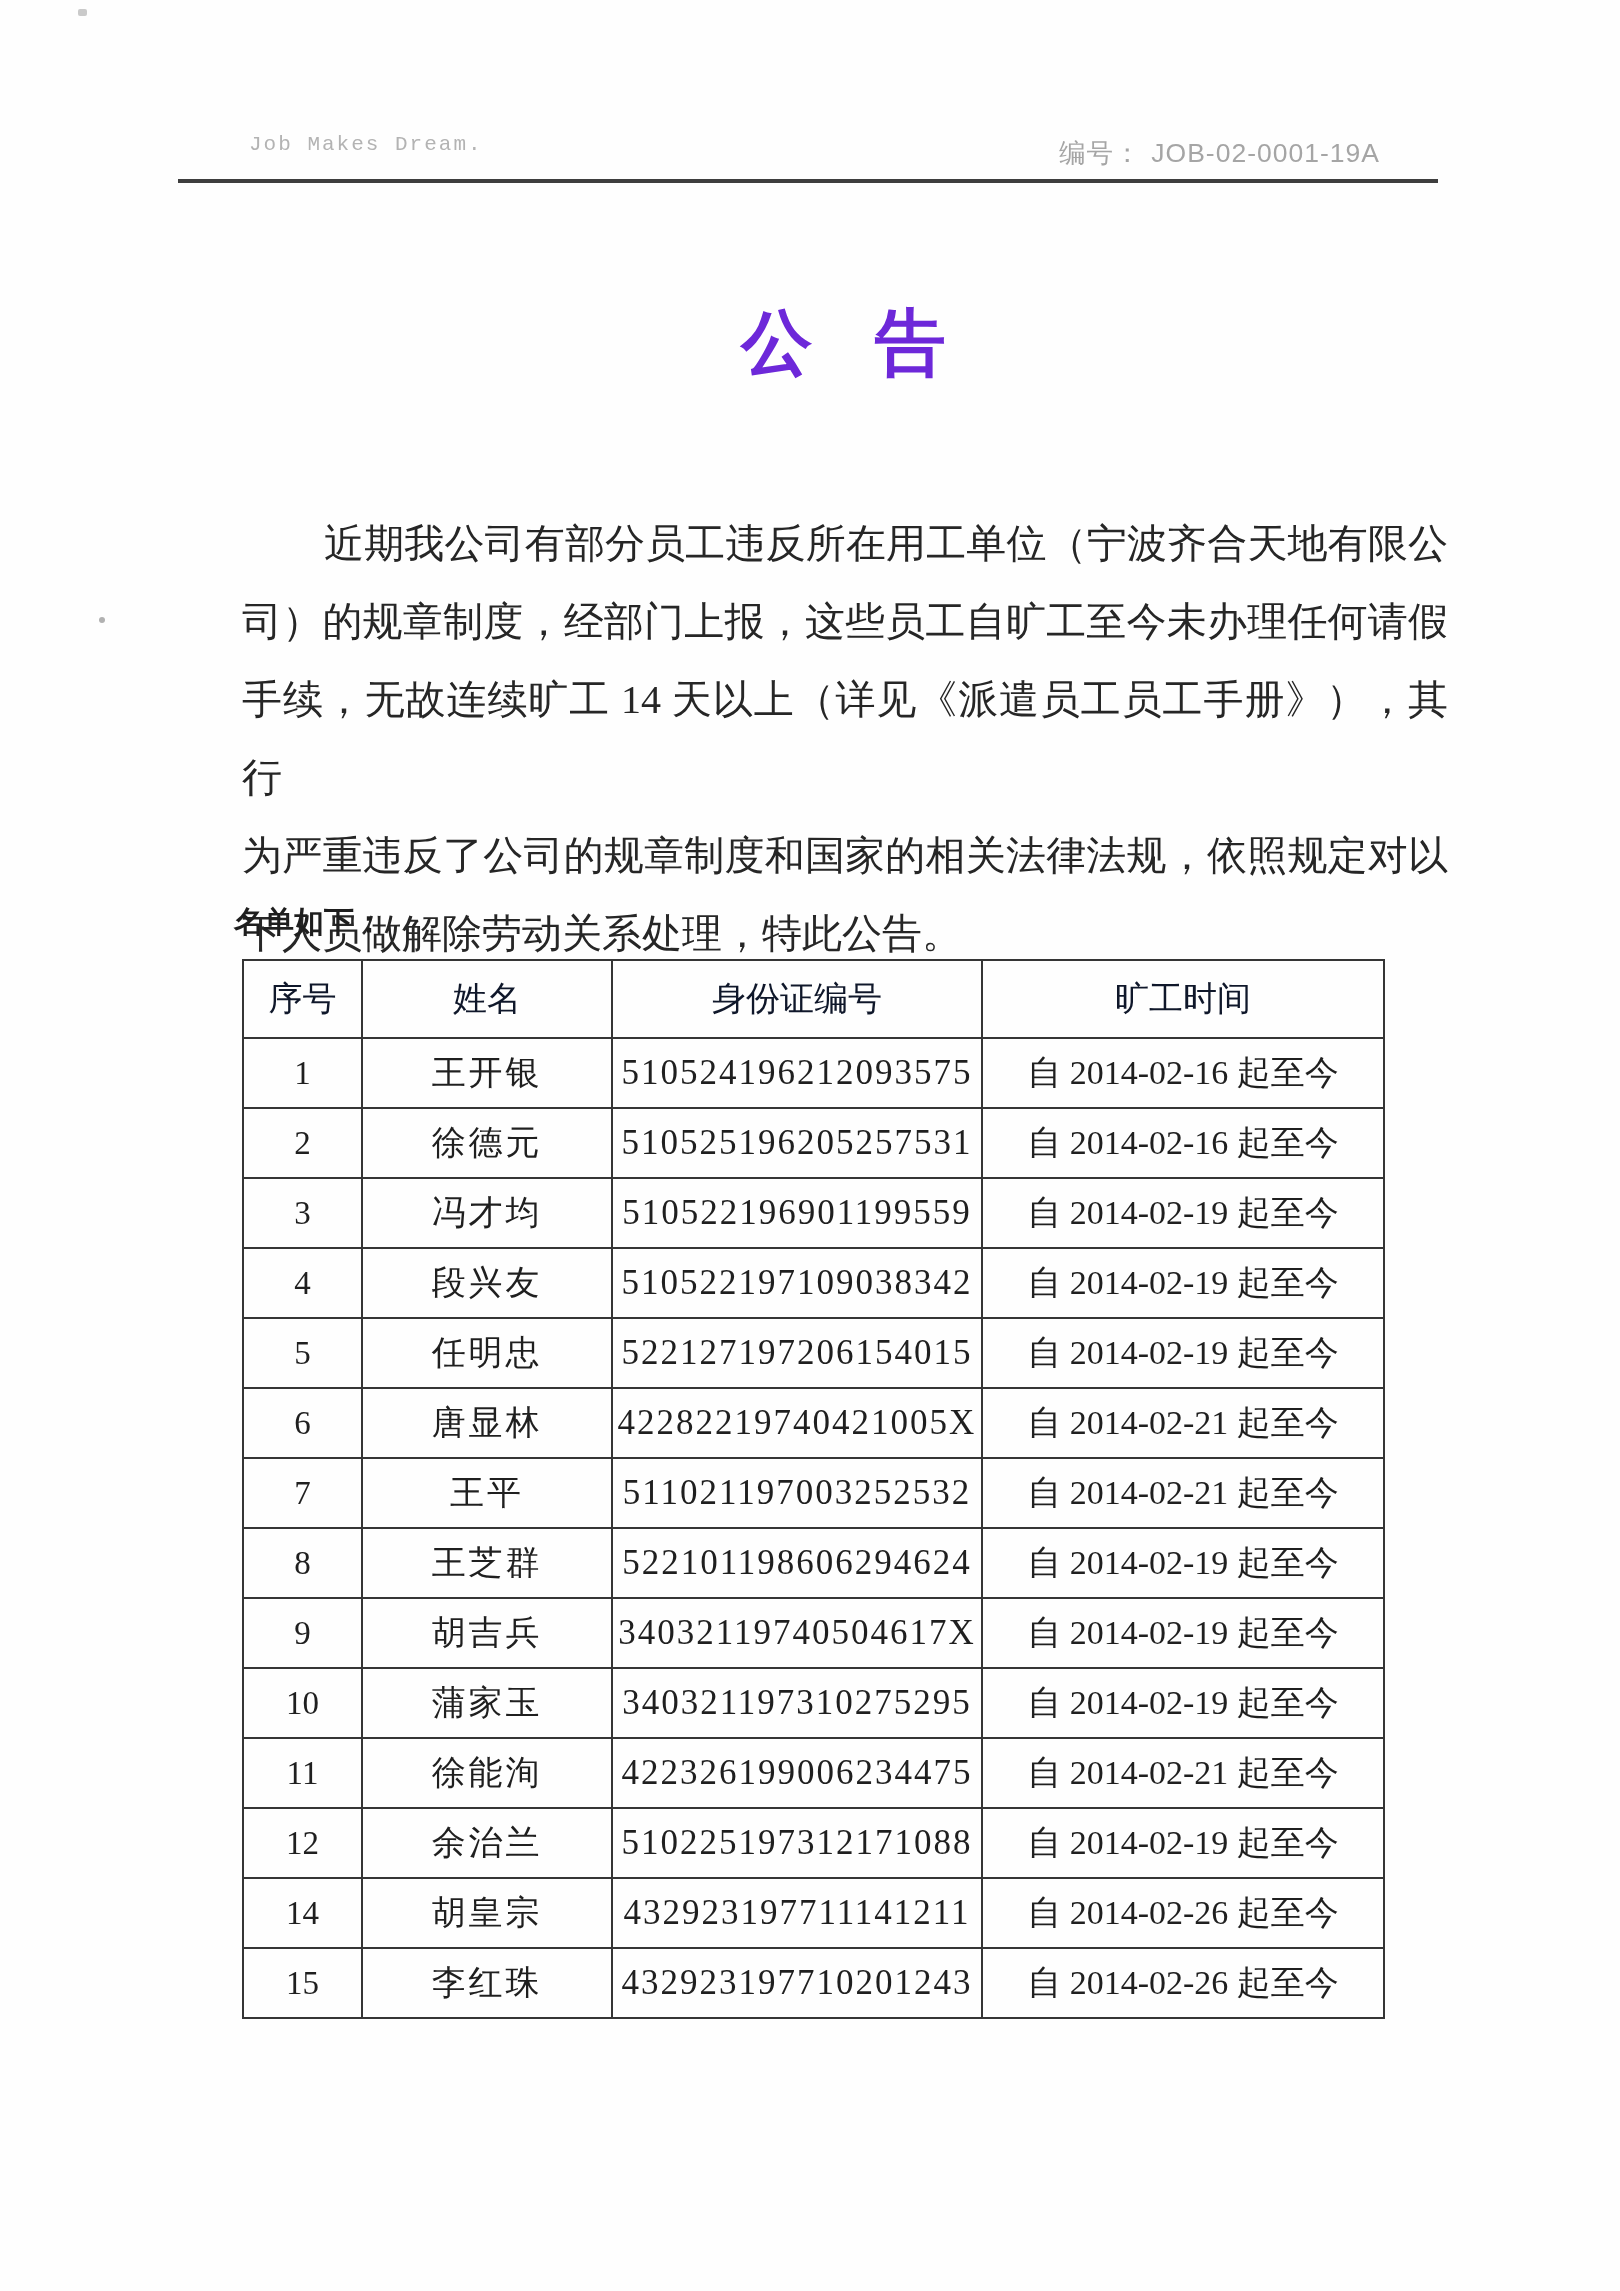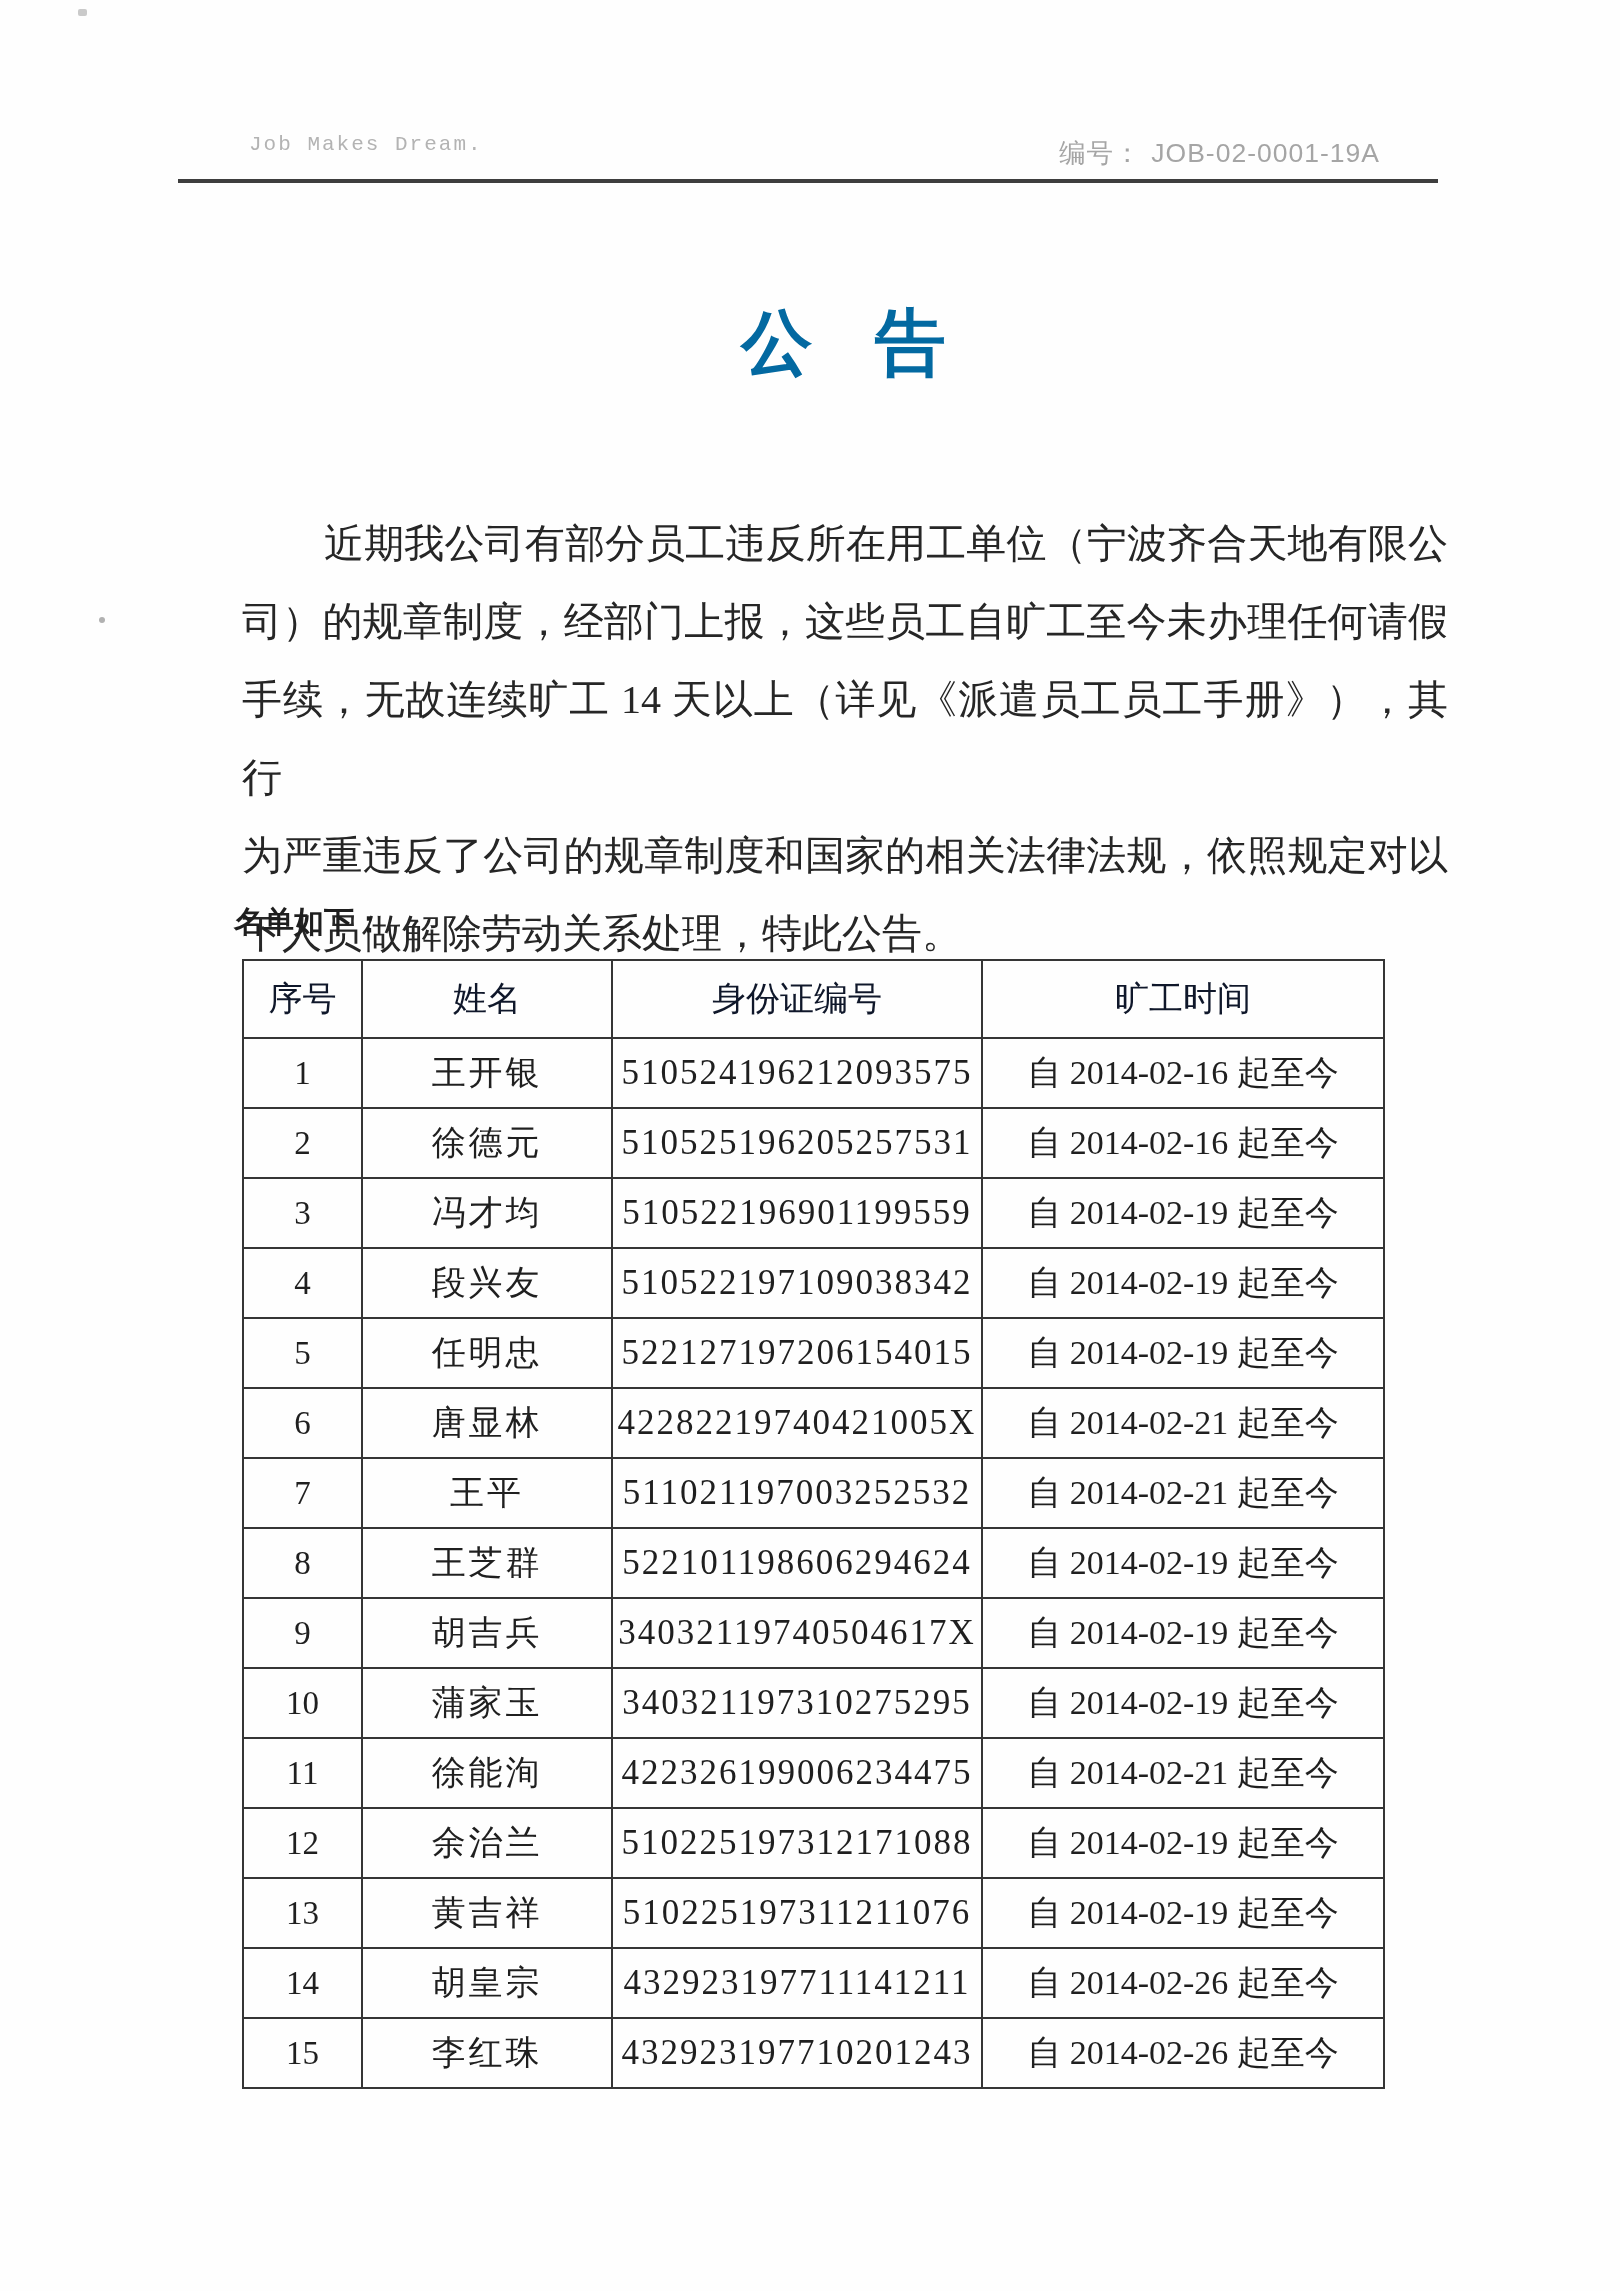--- a/index.html
+++ b/index.html
@@ -36,21 +36,21 @@
     background: #2e2e2e; opacity: 0.92;
   }
 
   
   .title {
     position: absolute; left: 242px; top: 292px;
     width: 1206px; margin: 0;
     text-align: center;
     font-size: 71px; line-height: 102px; font-weight: 700;
     letter-spacing: 2.9px; word-spacing: 0.55em;
-    color: #0369a1;
+    color: #6d28d9;
   }
 
   
   .para {
     position: absolute; left: 242px; top: 505px;
     width: 1206px;
     font-size: 40px; line-height: 78px;
     color: #262626;
   }
   .pline.just { text-align: justify; text-align-last: justify; }
@@ -208,26 +208,20 @@
         <td class="c-id">422326199006234475</td>
         <td class="c-date">自 2014-02-21 起至今</td>
       </tr>
       <tr>
         <td class="c-num">12</td>
         <td class="c-name">余治兰</td>
         <td class="c-id">510225197312171088</td>
         <td class="c-date">自 2014-02-19 起至今</td>
       </tr>
       <tr>
-        <td class="c-num">13</td>
-        <td class="c-name">黄吉祥</td>
-        <td class="c-id">510225197311211076</td>
-        <td class="c-date">自 2014-02-19 起至今</td>
-      </tr>
-      <tr>
         <td class="c-num">14</td>
         <td class="c-name">胡皇宗</td>
         <td class="c-id">432923197711141211</td>
         <td class="c-date">自 2014-02-26 起至今</td>
       </tr>
       <tr>
         <td class="c-num">15</td>
         <td class="c-name">李红珠</td>
         <td class="c-id">432923197710201243</td>
         <td class="c-date">自 2014-02-26 起至今</td>

